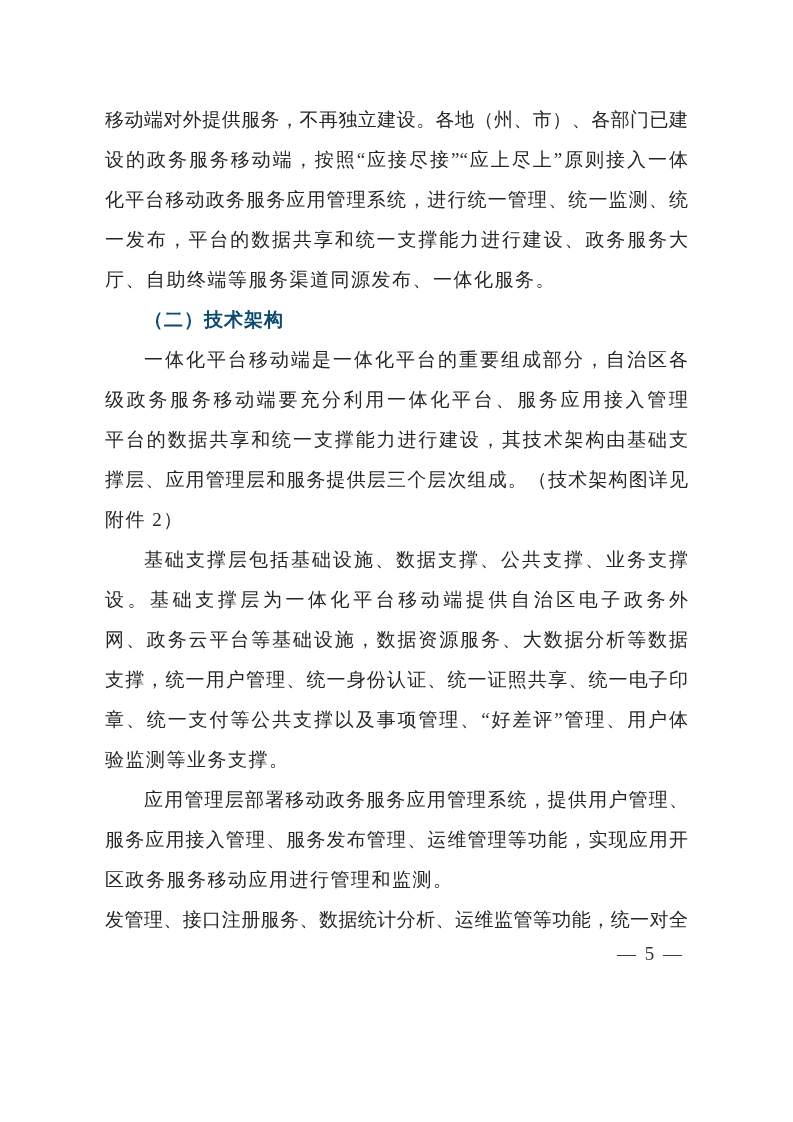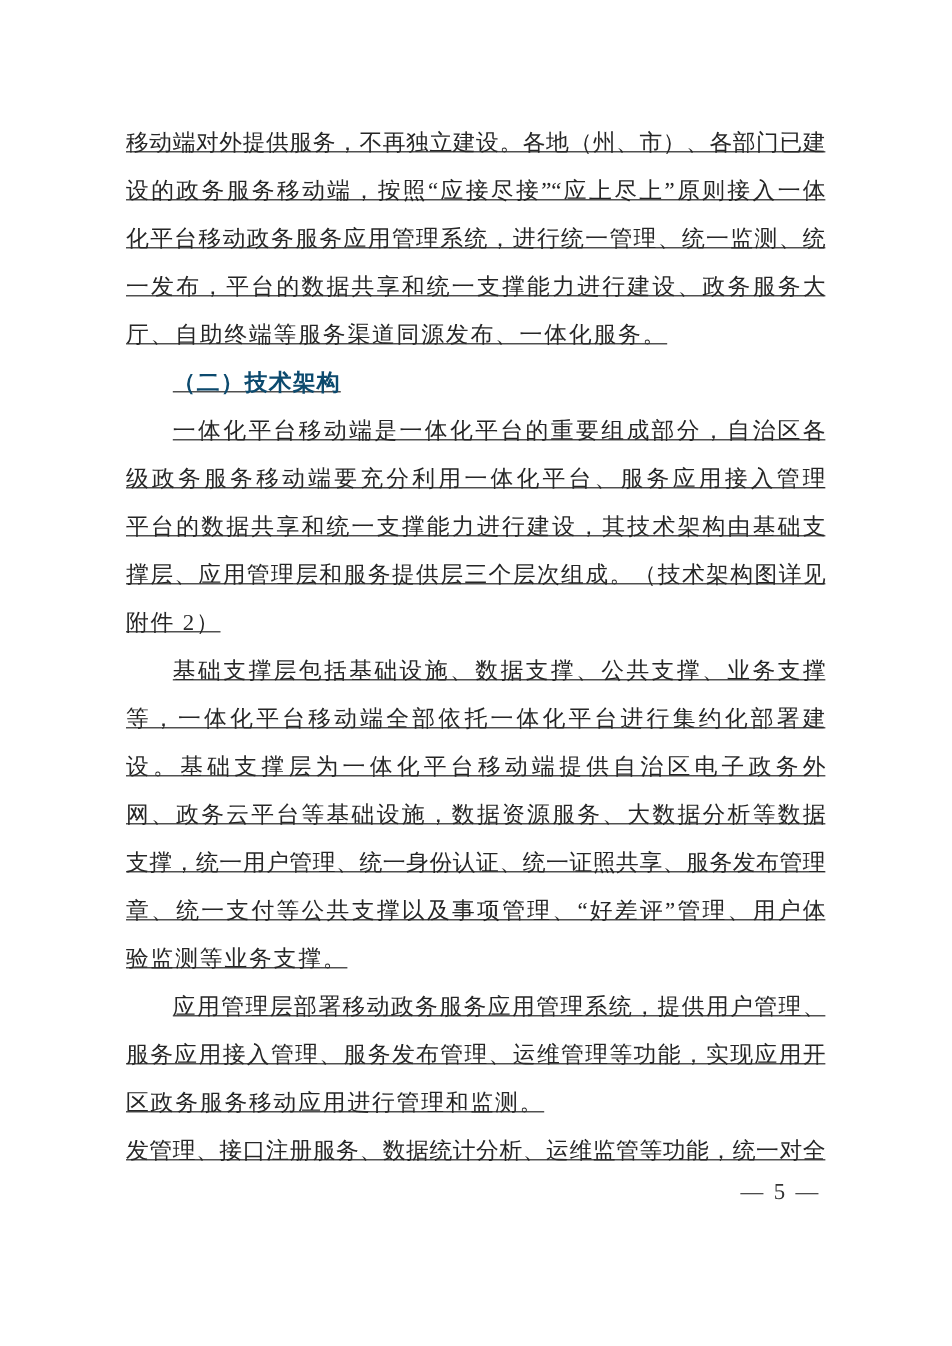--- a/index.html
+++ b/index.html
@@ -12,21 +12,21 @@
     box-sizing: border-box;
     width: 793px;
     height: 1122px;
     background: #ffffff;
     padding: 100px 105px 0 105px;
     font-family: "Liberation Serif", "DejaVu Serif", serif;
     color: #262626;
     overflow: hidden;
   }
   .body-text { width: 583px; }
-  .para { margin: 0; padding: 0; text-decoration: underline; }
+  .para { margin: 0; padding: 0; }
   .line {
     display: block;
     height: 40px;
     line-height: 40px;
     font-size: 19px;
     white-space: nowrap;
     overflow: hidden;
     text-align: justify;
     text-align-last: justify;
     text-justify: inter-character;
@@ -75,24 +75,23 @@
     <div class="para">
       <span class="line indent">一体化平台移动端是一体化平台的重要组成部分，自治区各</span>
       <span class="line">级政务服务移动端要充分利用一体化平台、服务应用接入管理</span>
       <span class="line">平台的数据共享和统一支撑能力进行建设，其技术架构由基础支</span>
       <span class="line">撑层、应用管理层和服务提供层三个层次组成。（技术架构图详见</span>
       <span class="line end">附件 2）</span>
     </div>
 
     <div class="para">
       <span class="line indent">基础支撑层包括基础设施、数据支撑、公共支撑、业务支撑</span>
-      <span class="line">等，一体化平台移动端全部依托一体化平台进行集约化部署建</span>
       <span class="line">设。基础支撑层为一体化平台移动端提供自治区电子政务外</span>
       <span class="line">网、政务云平台等基础设施，数据资源服务、大数据分析等数据</span>
-      <span class="line">支撑，统一用户管理、统一身份认证、统一证照共享、服务发布管理</span>
+      <span class="line">支撑，统一用户管理、统一身份认证、统一证照共享、统一电子印</span>
       <span class="line">章、统一支付等公共支撑以及事项管理、“好差评”管理、用户体</span>
       <span class="line end">验监测等业务支撑。</span>
     </div>
 
     <div class="para">
       <span class="line indent">应用管理层部署移动政务服务应用管理系统，提供用户管理、</span>
       <span class="line">服务应用接入管理、服务发布管理、运维管理等功能，实现应用开</span>
       <span class="line end">区政务服务移动应用进行管理和监测。</span>
       <span class="line">发管理、接口注册服务、数据统计分析、运维监管等功能，统一对全</span>
     </div>

